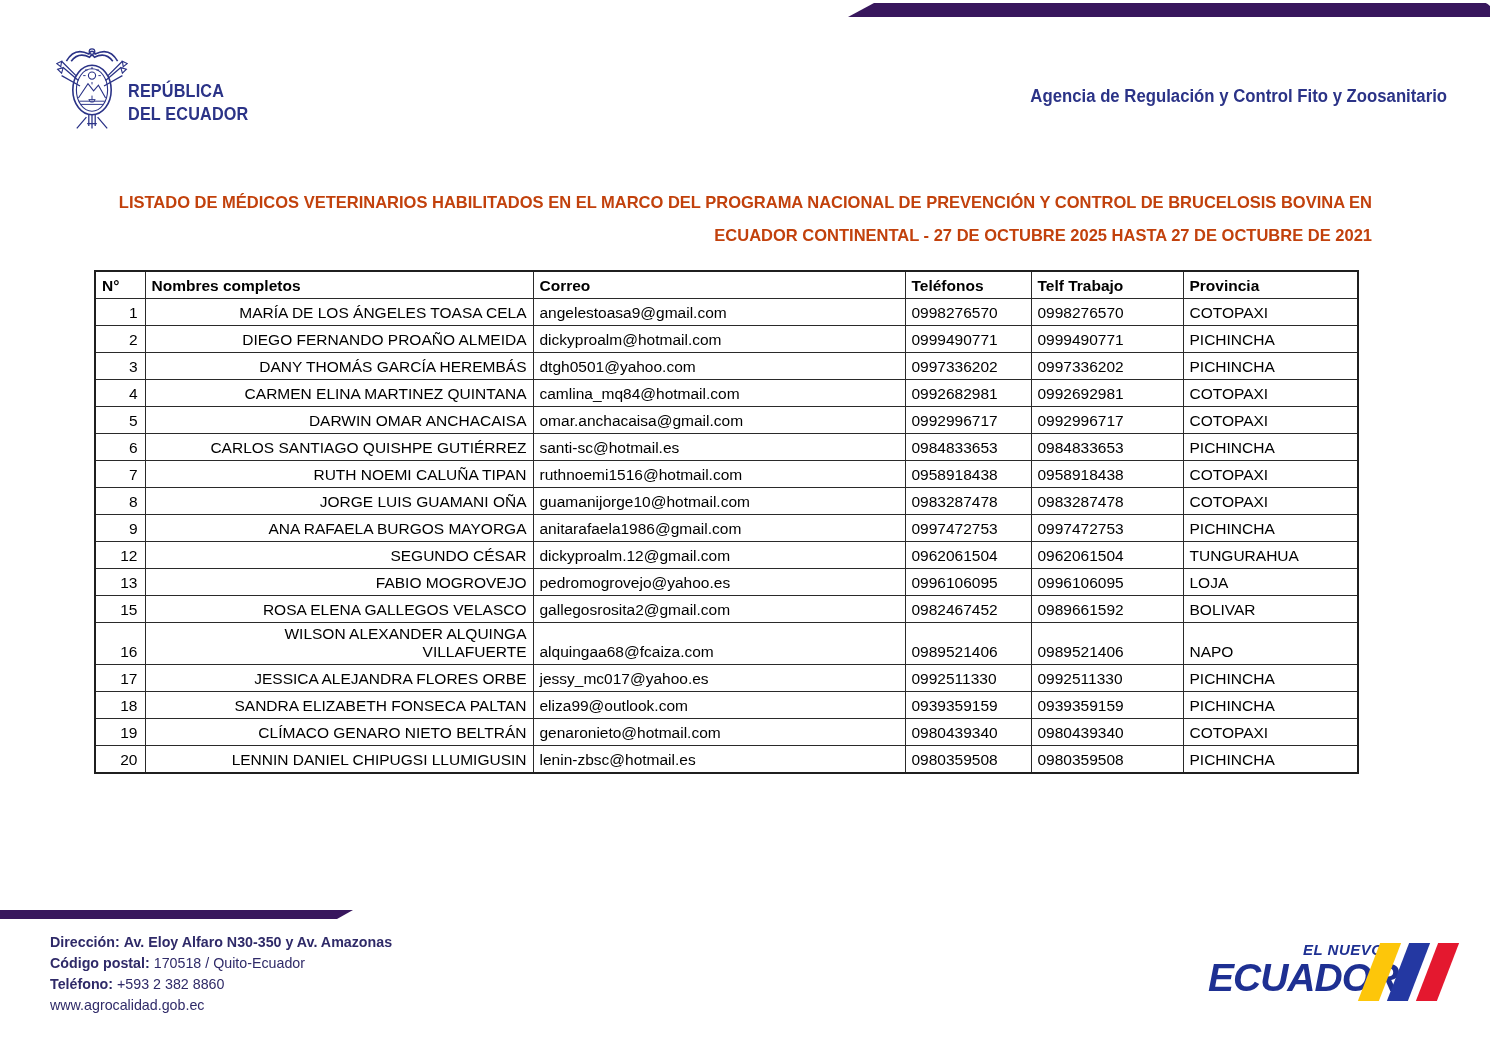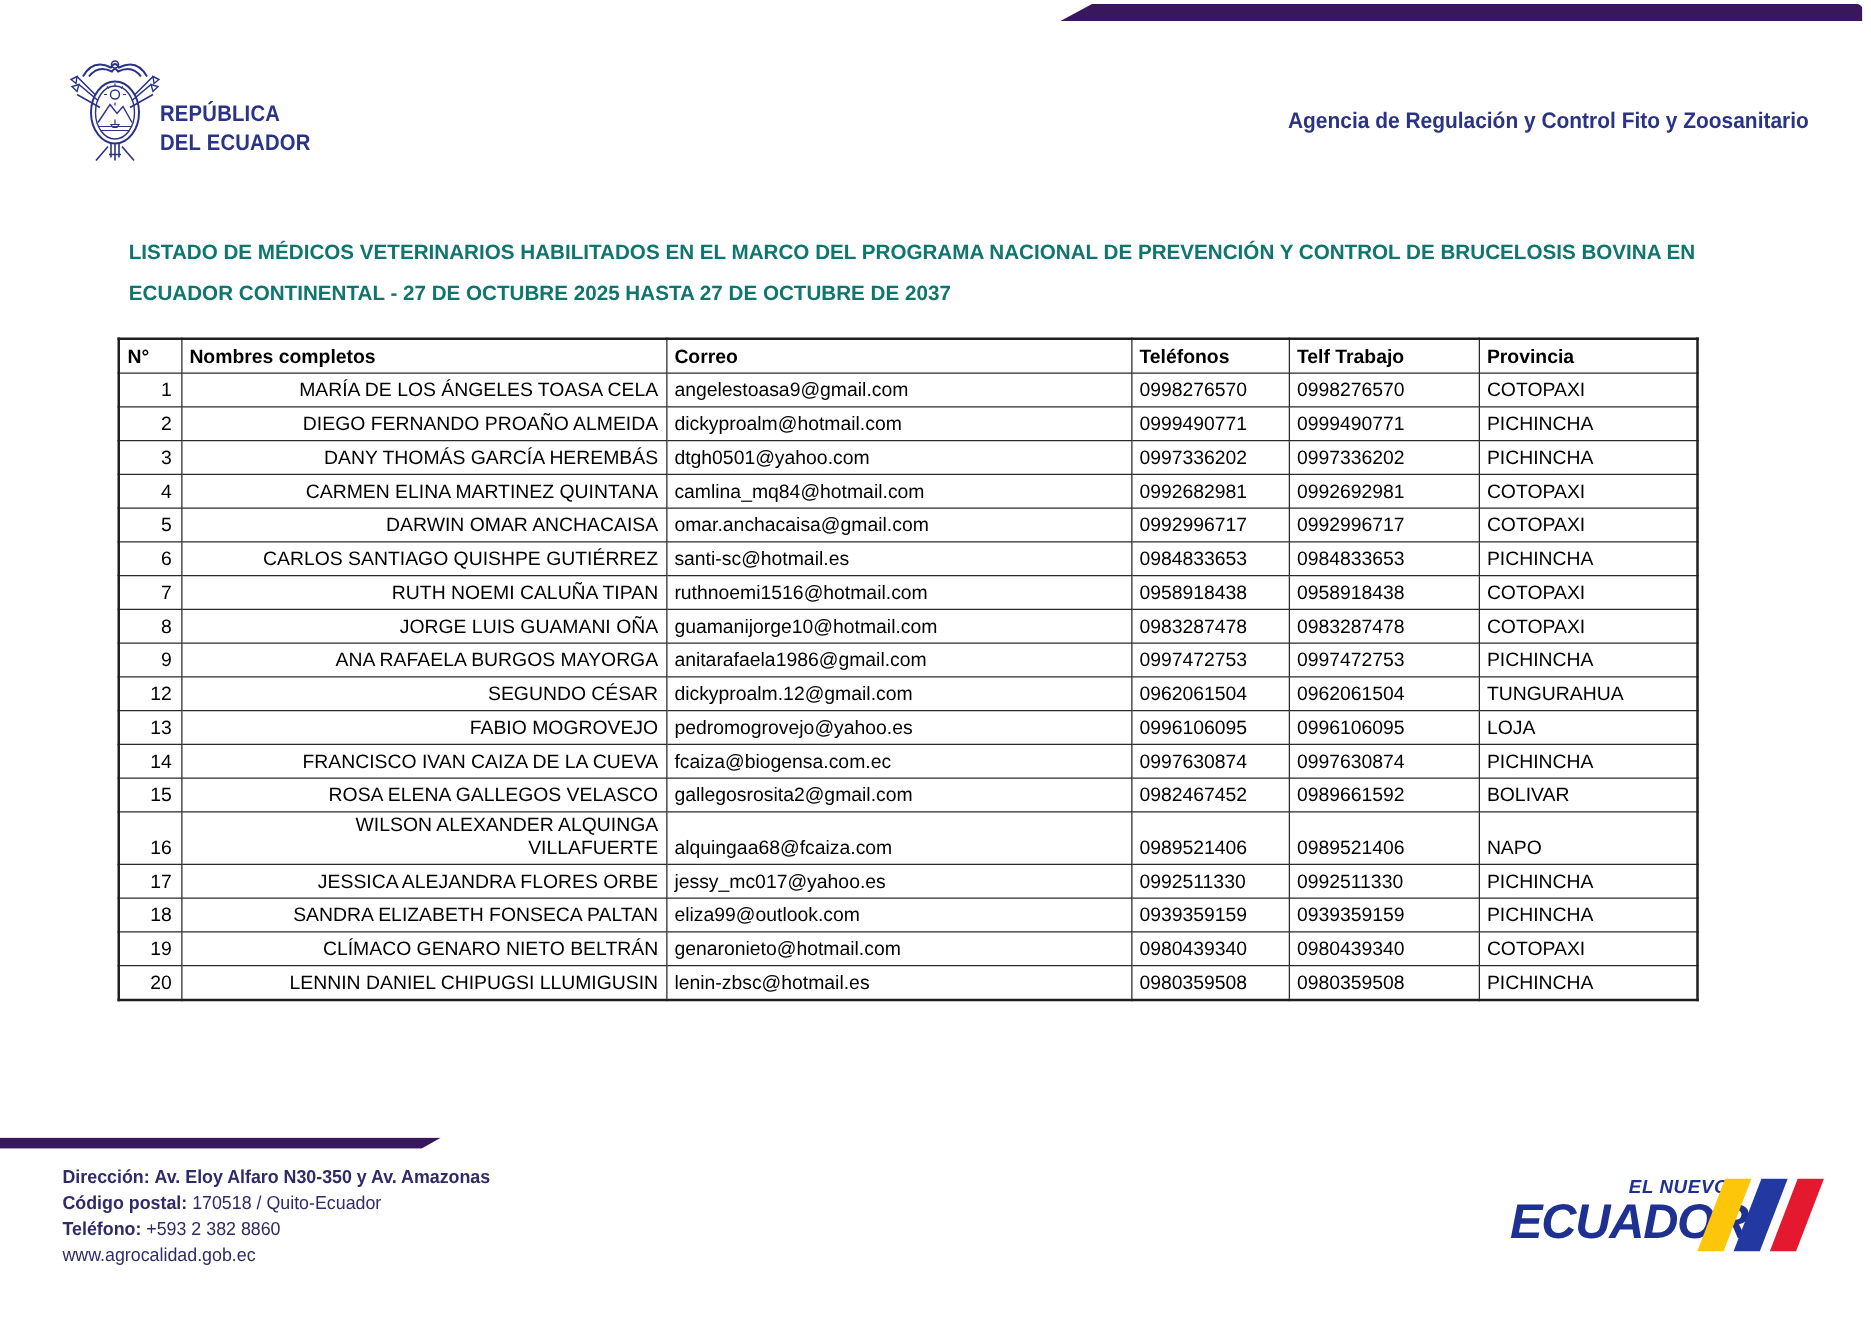--- a/index.html
+++ b/index.html
@@ -26,21 +26,21 @@
   }
   .agency-title{
     position:absolute;right:50px;top:86px;
     color:#2b3387;font-weight:bold;font-size:18px;
     transform:scaleX(0.93);transform-origin:right top;
     white-space:nowrap;
   }
   
   .doc-title{
     position:absolute;left:103px;top:186px;width:1269px;
-    text-align:left;color:#0f766e;
+    text-align:right;color:#c2410c;
     font-weight:bold;font-size:16.5px;line-height:33px;
   }
   
   table.vets{
     position:absolute;left:94px;top:270px;width:1263px;
     border-collapse:collapse;table-layout:fixed;
     font-size:15.5px;color:#000;
     border:2px solid #1f1f1f;
   }
   table.vets th,table.vets td{
@@ -115,21 +115,21 @@
 
   <div class="republic-text">
     <div>REPÚBLICA</div>
     <div>DEL ECUADOR</div>
   </div>
 
   <div class="agency-title">Agencia de Regulación y Control Fito y Zoosanitario</div>
 
   <div class="doc-title">
     <div>LISTADO DE MÉDICOS VETERINARIOS HABILITADOS EN EL MARCO DEL PROGRAMA NACIONAL DE PREVENCIÓN Y CONTROL DE BRUCELOSIS BOVINA EN</div>
-    <div>ECUADOR CONTINENTAL - 27 DE OCTUBRE 2025 HASTA 27 DE OCTUBRE DE 2037</div>
+    <div>ECUADOR CONTINENTAL - 27 DE OCTUBRE 2025 HASTA 27 DE OCTUBRE DE 2021</div>
   </div>
 
   <table class="vets">
     <colgroup>
       <col style="width:50px">
         <col style="width:388px">
         <col style="width:372px">
       <col style="width:126px">
         <col style="width:152px">
         <col style="width:175px">
@@ -241,28 +241,20 @@
 
         <tr>
           <td class="num">13</td>
           <td class="name">FABIO MOGROVEJO</td>
           <td>pedromogrovejo@yahoo.es</td>
           <td>0996106095</td>
           <td>0996106095</td>
           <td>LOJA</td>
         </tr>
 
-        <tr>
-          <td class="num">14</td>
-          <td class="name">FRANCISCO IVAN CAIZA DE LA CUEVA</td>
-          <td>fcaiza@biogensa.com.ec</td>
-          <td>0997630874</td>
-          <td>0997630874</td>
-          <td>PICHINCHA</td>
-        </tr>
 
         <tr>
           <td class="num">15</td>
           <td class="name">ROSA ELENA GALLEGOS VELASCO</td>
           <td>gallegosrosita2@gmail.com</td>
           <td>0982467452</td>
           <td>0989661592</td>
           <td>BOLIVAR</td>
         </tr>
 

